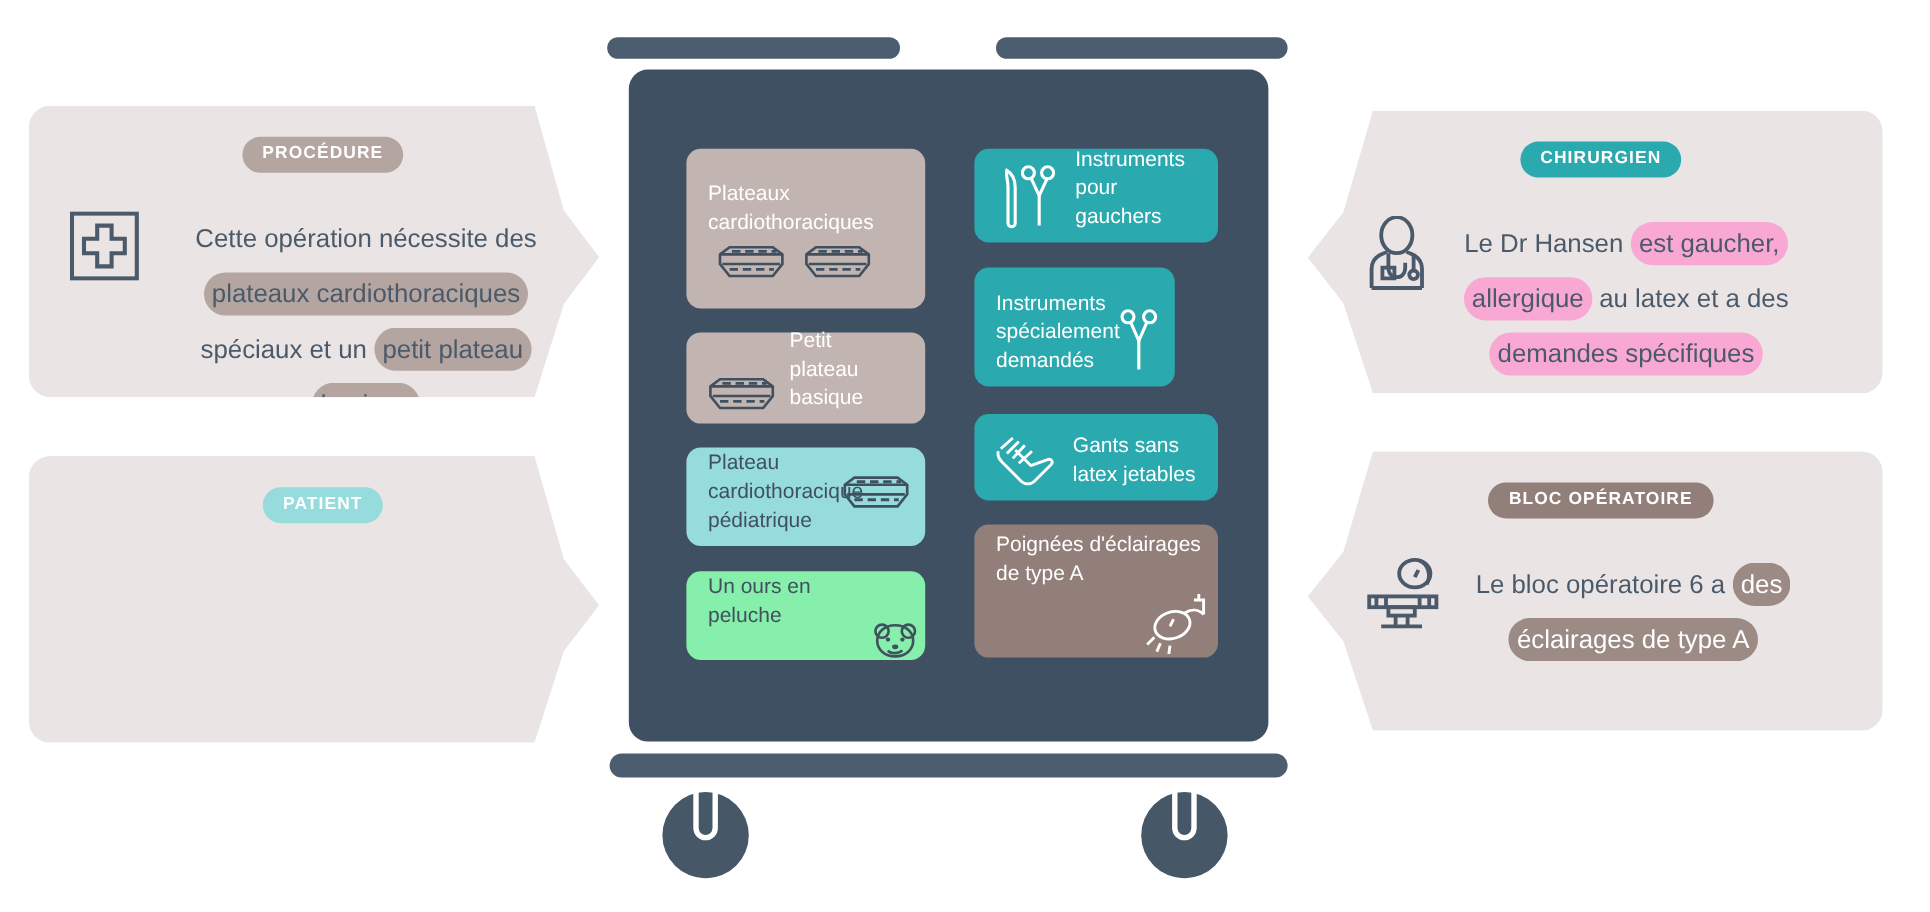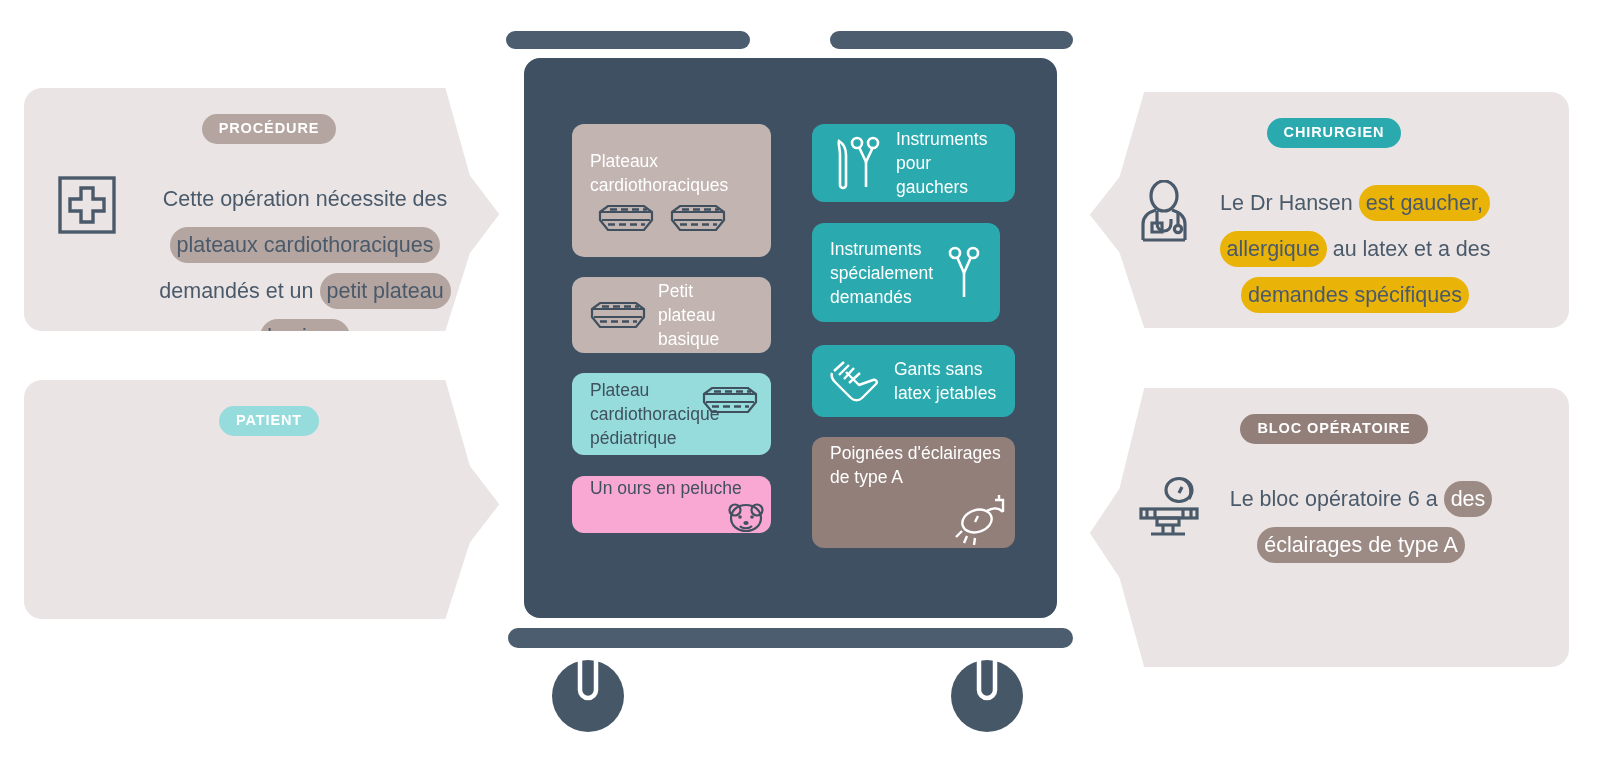--- a/index.html
+++ b/index.html
@@ -16,21 +16,21 @@
     position: absolute;
     background: #eae5e4;
     padding: 26px 34px;
     text-align: center;
   }
   .card.left  { left: 24px;  width: 490px; }
   .card.right { left: 1075px; width: 494px; }
   .card.tl { top: 88px;  height: 243px; }
   .card.bl { top: 380px; height: 239px; }
   .card.tr { top: 92px;  height: 236px; }
-  .card.br { top: 388px; height: 279px; }
+  .card.br { top: 376px; height: 233px; }
 
   
   .card.left {
     border-radius: 18px;
     -webkit-clip-path: polygon(
       0% 4%, 0% 96%,
       1% 99%, 3% 100%, 86% 100%,
       91% 68%, 97% 52%, 91% 36%, 86% 0%,
       3% 0%, 1% 1%);
     clip-path: polygon(
@@ -79,21 +79,21 @@
   .card.tr .para, .card.br .para { max-width: 300px; }
   .para .hl {
     border-radius: 999px;
     padding: 6px 7px;
     box-decoration-break: clone;
     -webkit-box-decoration-break: clone;
   }
   .hl-taupe { background: #b4a5a0; }
   .hl-taupe-w { background: #9c8a85; color: #ffffff; }
   .hl-mint  { background: #96dcdc; }
-  .hl-teal  { background: #eab308; }
+  .hl-teal  { background: #f9a8d4; }
 
   
   .handle {
     position: absolute; height: 18px; border-radius: 9px;
     background: #4b5d6e;
   }
   #handle-left  { left: 506px; top: 31px; width: 244px; }
   #handle-right { left: 830px; top: 31px; width: 243px; }
 
   #cart-body {
@@ -107,38 +107,38 @@
     background: #4b5d6e;
   }
   .wheel { position: absolute; width: 78px; height: 78px; }
   #wheel-left  { left: 549px; top: 654px; }
   #wheel-right { left: 948px; top: 654px; }
 
   
   .tile {
     position: absolute;
     border-radius: 12px;
-    display: flex; align-items: center;
-    padding: 0 18px;
+    display: flex; align-items: flex-end;
+    padding: 10px 18px;
     color: #ffffff;
     font-size: 17.5px;
     line-height: 24px;
   }
   .tile.dark-txt { color: #40505f; }
   .tile .tlabel { flex: 0 1 auto; }
   .tile .ticon  { flex: 0 0 auto; display: flex; }
 
   #tile-cardio   { left: 572px; top: 124px; width: 199px; height: 133px; background: #c2b4b0;
                    flex-direction: column; align-items: flex-start; justify-content: center; padding: 0 0 0 18px; }
   #tile-basic    { left: 572px; top: 277px; width: 199px; height:  76px; background: #c2b4b0; }
   #tile-pedia    { left: 572px; top: 373px; width: 199px; height:  82px; background: #96dcdc; }
-  #tile-bear     { left: 572px; top: 476px; width: 199px; height:  57px; background: #f9a8d4;
-                   flex-direction: column; align-items: flex-start; justify-content: center; padding: 0 0 0 18px; }
+  #tile-bear     { left: 572px; top: 476px; width: 199px; height:  74px; background: #86efac;
+                   flex-direction: row; align-items: flex-start; justify-content: center; padding: 0 0 0 18px; }
   #tile-lefty    { left: 812px; top: 124px; width: 203px; height:  78px; background: #2aa9ae; }
-  #tile-special  { left: 812px; top: 223px; width: 188px; height:  99px; background: #2aa9ae; }
+  #tile-special  { left: 812px; top: 223px; width: 167px; height:  99px; background: #2aa9ae; }
   #tile-gloves   { left: 812px; top: 345px; width: 203px; height:  72px; background: #2aa9ae; }
   #tile-lights   { left: 812px; top: 437px; width: 203px; height: 111px; background: #927f7a;
                    flex-direction: column; align-items: flex-start; justify-content: center; padding: 0 0 0 18px; }
 
   .tile-top-text { margin-bottom: 6px; }
   .icon-row { display: flex; gap: 16px; align-self: flex-start; padding-left: 8px; }
   .icon-right { align-self: flex-end; padding-right: 6px; }
   svg { display: block; }
 </style>
 </head>
@@ -149,21 +149,21 @@
   <div class="card left tl">
     <span class="badge" style="background:#b4a5a0">PROCÉDURE</span>
     <div class="body-row">
       <span class="ic">
         <svg width="58" height="58" viewBox="0 0 58 58" fill="none" stroke="#4a5a6a" stroke-width="3.4">
           <rect x="2" y="2" width="54" height="54"></rect>
           <path d="M23 12 h12 v11 h11 v12 h-11 v11 h-12 v-11 h-11 v-12 h11 z"></path>
         </svg>
       </span>
       <p class="para">
-        <span>Cette opération nécessite des </span><span class="hl hl-taupe">plateaux cardiothoraciques</span><span> demandés et un </span><span class="hl hl-taupe">petit plateau basique</span>
+        <span>Cette opération nécessite des </span><span class="hl hl-taupe">plateaux cardiothoraciques</span><span> spéciaux et un </span><span class="hl hl-taupe">petit plateau basique</span>
       </p>
     </div>
   </div>
 
   <div class="card left bl">
     <span class="badge" style="background:#96dcdc">PATIENT</span>
   </div>
 
   <div class="card right tr">
     <span class="badge" style="background:#2aa9ae">CHIRURGIEN</span>

